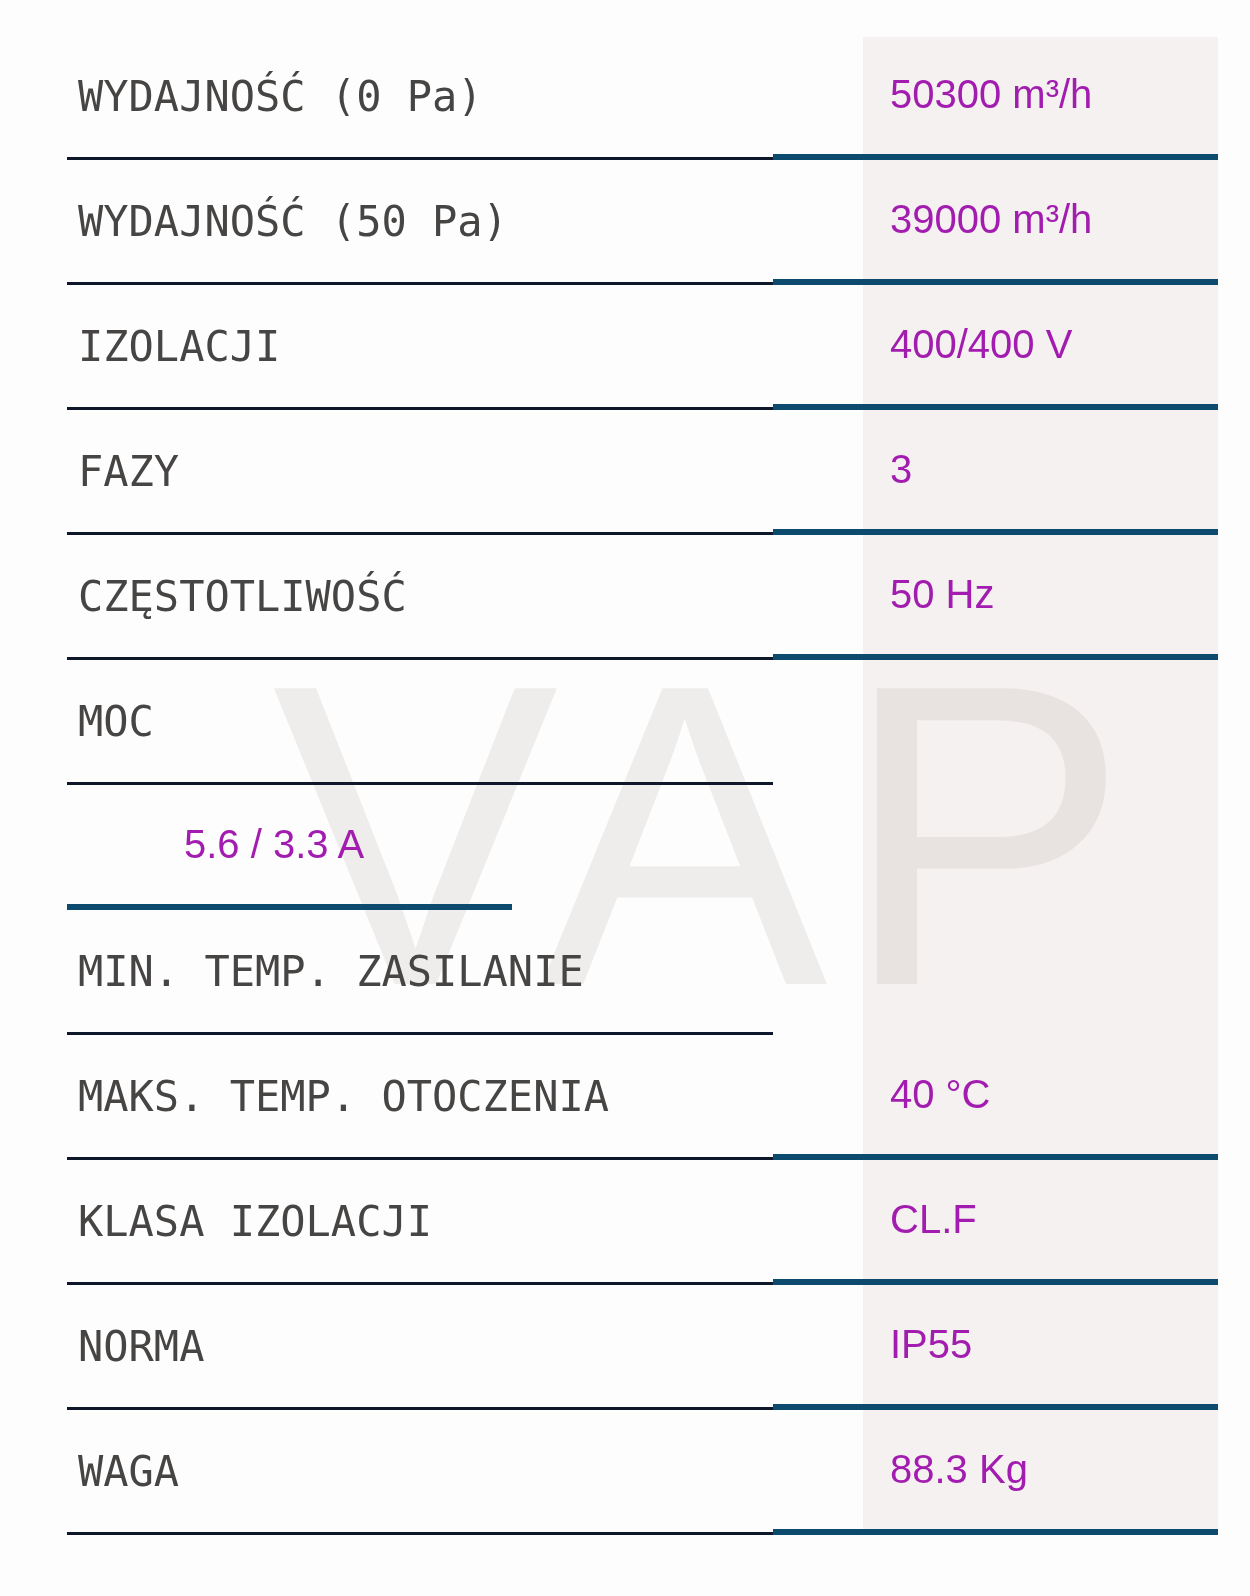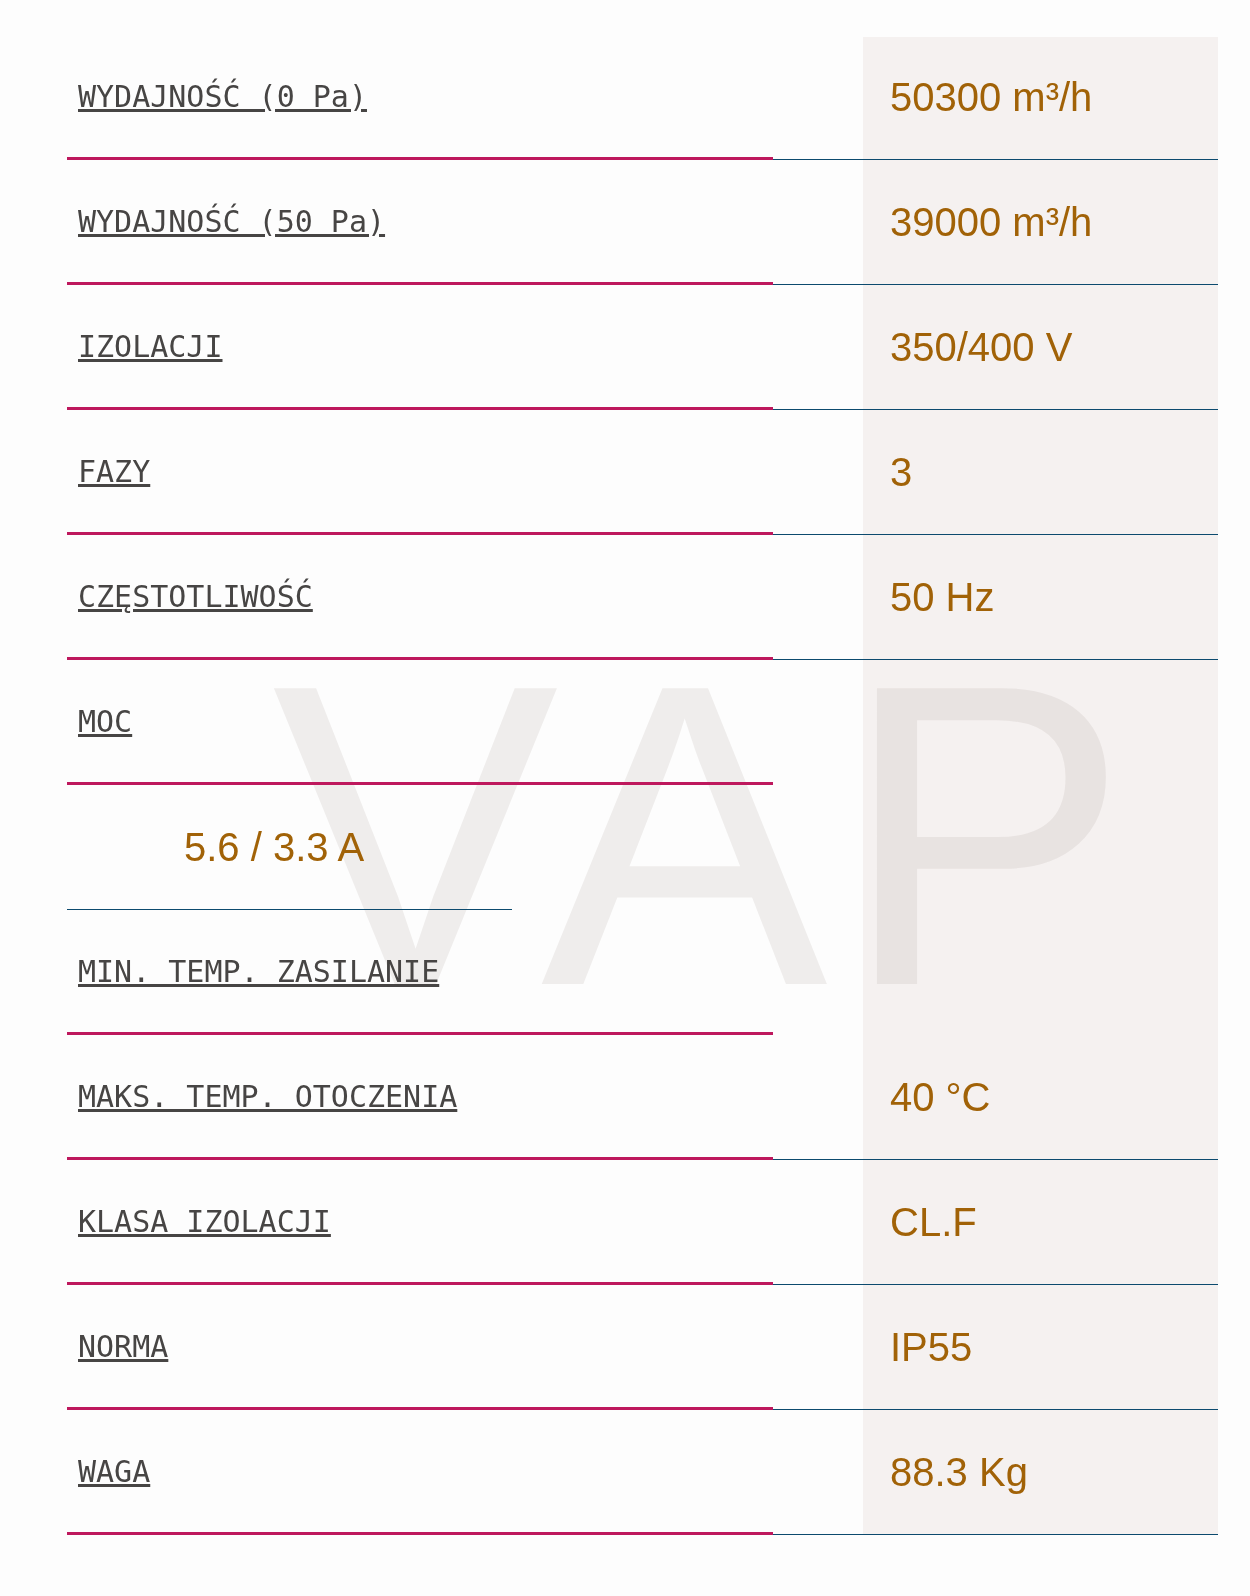--- a/index.html
+++ b/index.html
@@ -46,40 +46,39 @@
     width: 1151px;
     z-index: 2;
   }
   .spec-row {
     display: flex;
     height: 125px;
   }
   .label-cell {
     width: 706px;
     box-sizing: border-box;
-    border-bottom: 3px solid #be185d;
+    border-bottom: 3px solid #0f172a;
     display: flex;
     align-items: center;
     padding-left: 11px;
     font-family: "DejaVu Sans Mono", monospace;
-    font-size: 30px;
+    font-size: 42px;
     color: #474544;
     white-space: nowrap;
-    text-decoration: underline;
   }
   .value-cell {
     width: 445px;
     box-sizing: border-box;
-    border-bottom: 1px solid #0c4a6e;
+    border-bottom: 6px solid #0c4a6e;
     display: flex;
     align-items: center;
     padding-left: 117px;
     font-family: "Liberation Sans", sans-serif;
     font-size: 40px;
-    color: #a16207;
+    color: #a21caf;
     white-space: nowrap;
   }
 </style>
 </head>
 <body>
 
 <div class="gray-col"></div>
 
 <div class="watermark">VAP</div>
 
@@ -90,21 +89,21 @@
     <div class="value-cell">50300 m³/h</div>
   </div>
 
   <div class="spec-row">
     <div class="label-cell">WYDAJNOŚĆ (50 Pa)</div>
     <div class="value-cell">39000 m³/h</div>
   </div>
 
   <div class="spec-row">
     <div class="label-cell">IZOLACJI</div>
-    <div class="value-cell">350/400 V</div>
+    <div class="value-cell">400/400 V</div>
   </div>
 
   <div class="spec-row">
     <div class="label-cell">FAZY</div>
     <div class="value-cell">3</div>
   </div>
 
   <div class="spec-row">
     <div class="label-cell">CZĘSTOTLIWOŚĆ</div>
     <div class="value-cell">50 Hz</div>

